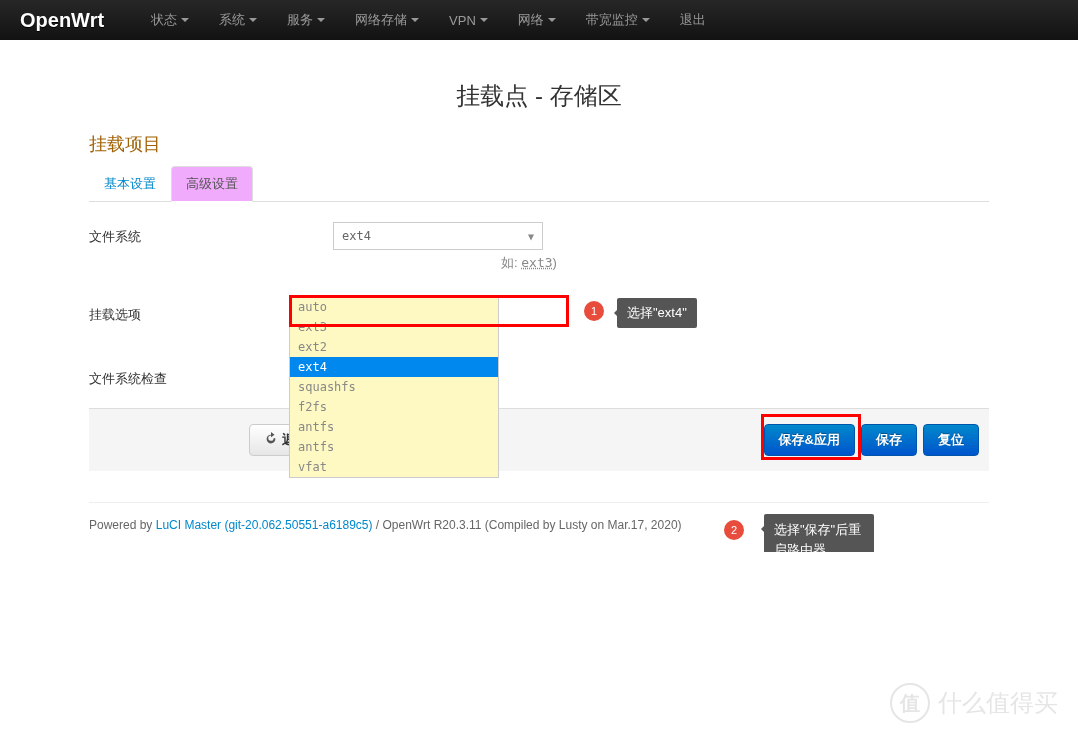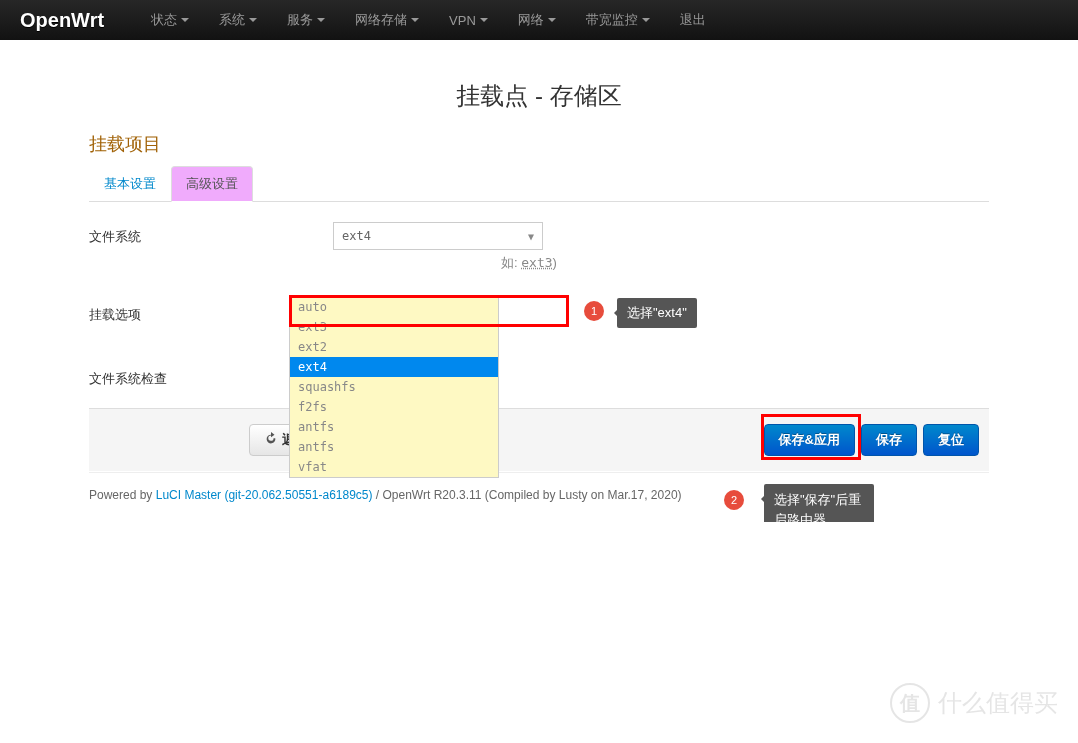--- a/index.html
+++ b/index.html
@@ -32,21 +32,21 @@
     .hint-text { position: absolute; left: 212px; top: 32px; color: #888; font-size: 13px; white-space: nowrap; }
     .hint-code { font-family: monospace; text-decoration: underline dotted; }
     
     .action-bar { background: #f5f5f5; padding: 15px 10px; margin-top: 20px; display: flex; justify-content: space-between; align-items: center; border-top: 1px solid #ddd; border-bottom: 1px solid #fff; }
     .action-left { padding-left: 150px; }
     .action-right { display: flex; gap: 6px; }
     
     .btn { padding: 6px 14px; border-radius: 4px; cursor: pointer; font-size: 13px; border: 1px solid #ccc; background: linear-gradient(#fff, #e6e6e6); display: inline-flex; align-items: center; gap: 4px; color: #333; font-weight: bold; }
     .btn-primary { background: linear-gradient(#0088cc, #0055cc); border-color: #0055aa; color: #fff; text-shadow: 0 -1px 0 rgba(0,0,0,0.3); }
     
-    .footer { border-top: 1px solid #eee; padding-top: 15px; font-size: 12px; color: #666; }
+    .footer { border-top: 1px solid #eee; margin-top: 30px; padding-top: 15px; font-size: 12px; color: #666; }
     .footer a { color: #0088cc; text-decoration: none; }
     
     .annotation-box-1 { position: absolute; border: 3px solid #ff0000; pointer-events: none; z-index: 20; }
     .annotation-badge { position: absolute; width: 20px; height: 20px; background: #e74c3c; color: #fff; border-radius: 50%; display: flex; align-items: center; justify-content: center; font-size: 11px; z-index: 25; }
     .annotation-tooltip { position: absolute; background: #555; color: #fff; padding: 6px 10px; border-radius: 2px; font-size: 13px; z-index: 25; white-space: nowrap; }
     .annotation-tooltip::before { content: ''; position: absolute; left: -8px; top: 50%; transform: translateY(-50%); border: 5px solid transparent; border-right-color: #555; }
     .annotation-tooltip.multi::before { top: 30%; }
     
     .watermark { position: fixed; right: 20px; bottom: 20px; color: #ccc; font-size: 24px; opacity: 0.5; display: flex; align-items: center; gap: 8px; }
     .watermark-icon { width: 40px; height: 40px; border: 2px solid #ccc; border-radius: 50%; display: flex; align-items: center; justify-content: center; font-size: 20px; font-weight: bold; }

